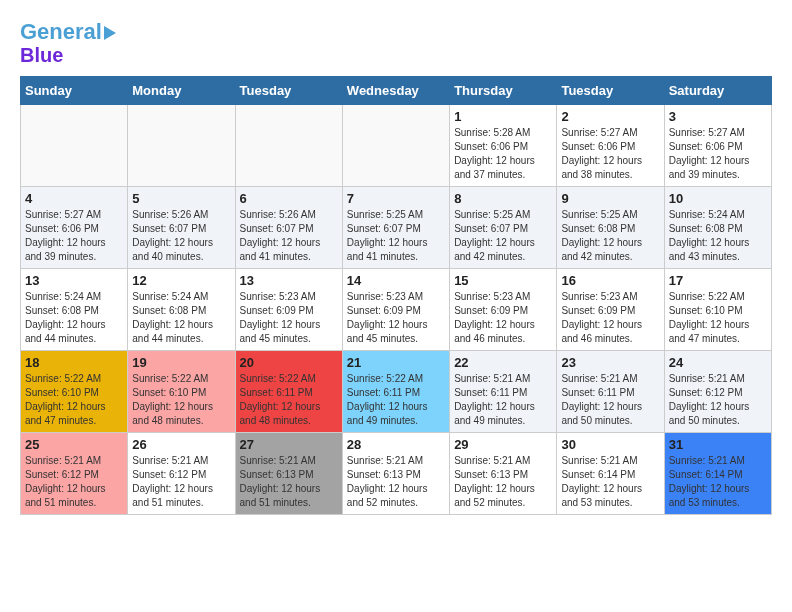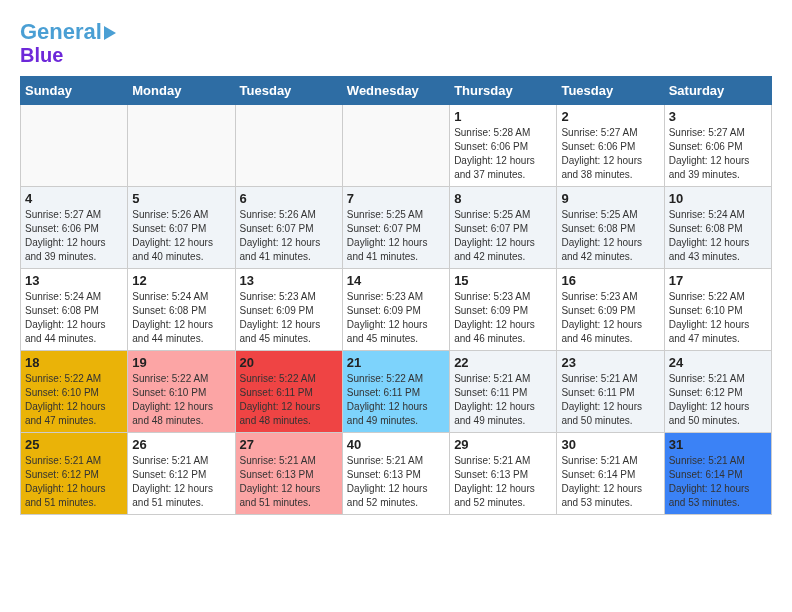--- a/index.html
+++ b/index.html
@@ -299,43 +299,43 @@
         </td>
         <td style="background: rgb(240, 244, 248);">
           <div class="day-num">24</div>
           <div class="day-info" style="white-space: pre-line;">Sunrise: 5:21 AM
 Sunset: 6:12 PM
 Daylight: 12 hours
 and 50 minutes.</div>
         </td>
       </tr>
       <tr>
-        <td style="background: #eab308;">
+        <td style="background: #fca5a5;">
           <div class="day-num">25</div>
           <div class="day-info" style="white-space: pre-line;">Sunrise: 5:21 AM
 Sunset: 6:12 PM
 Daylight: 12 hours
 and 51 minutes.</div>
         </td>
         <td style="background: rgb(255, 255, 255);">
           <div class="day-num">26</div>
           <div class="day-info" style="white-space: pre-line;">Sunrise: 5:21 AM
 Sunset: 6:12 PM
 Daylight: 12 hours
 and 51 minutes.</div>
         </td>
-        <td style="background: #fca5a5;">
+        <td style="background: #a3a3a3;">
           <div class="day-num">27</div>
           <div class="day-info" style="white-space: pre-line;">Sunrise: 5:21 AM
 Sunset: 6:13 PM
 Daylight: 12 hours
 and 51 minutes.</div>
         </td>
         <td style="background: rgb(255, 255, 255);">
-          <div class="day-num">40</div>
+          <div class="day-num">28</div>
           <div class="day-info" style="white-space: pre-line;">Sunrise: 5:21 AM
 Sunset: 6:13 PM
 Daylight: 12 hours
 and 52 minutes.</div>
         </td>
         <td style="background: rgb(255, 255, 255);">
           <div class="day-num">29</div>
           <div class="day-info" style="white-space: pre-line;">Sunrise: 5:21 AM
 Sunset: 6:13 PM
 Daylight: 12 hours

